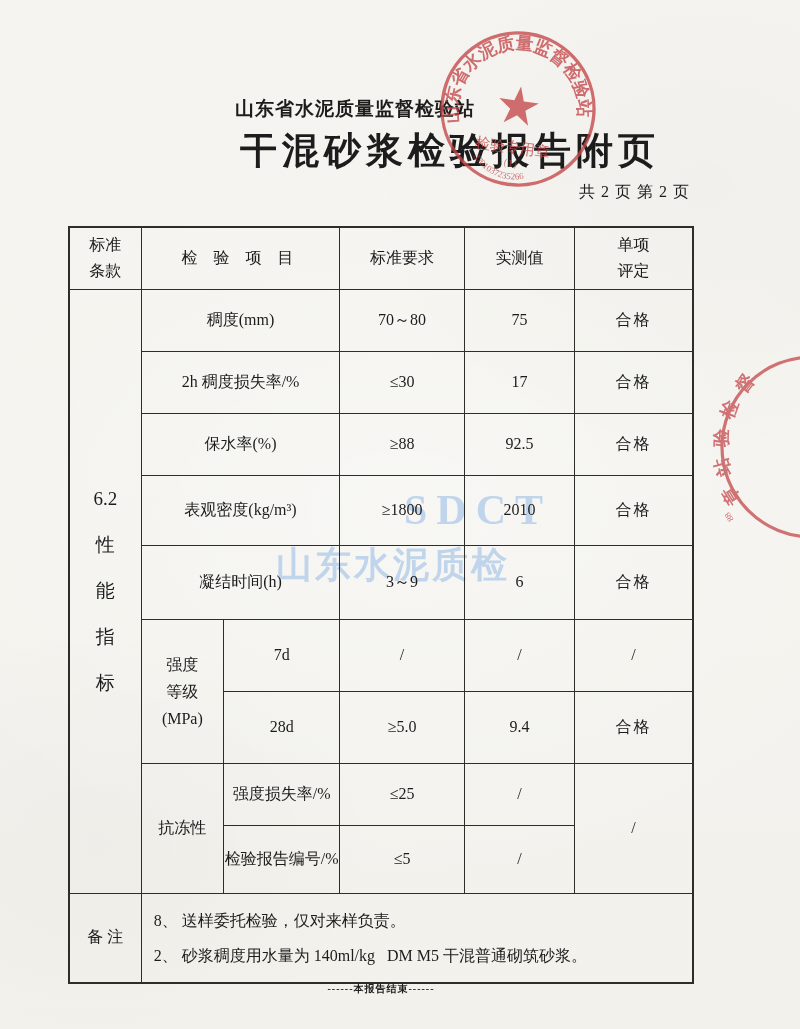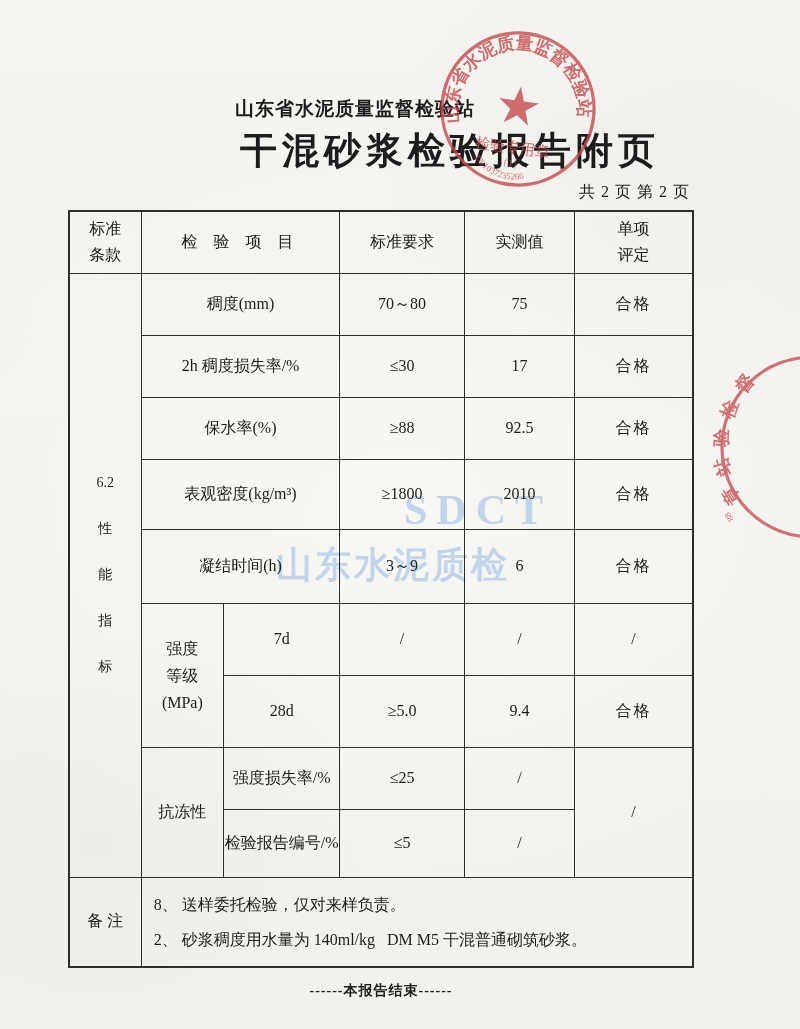--- a/index.html
+++ b/index.html
@@ -21,35 +21,35 @@
     font-size:37px; font-weight:bold; letter-spacing:5px; z-index:3;}
   .meta-line{top:182px; left:68px; width:622px; height:24px; z-index:3; font-size:16px;}
   .meta-left{position:absolute; left:0; top:0;}
   .meta-right{position:absolute; right:0; top:0; letter-spacing:1px;}
   
   .wm{z-index:1; color:#b7d0ea; font-weight:bold; opacity:.85;}
   .wm1{top:486px; left:404px; font-size:42px; letter-spacing:9px;
        font-family:"Liberation Serif","DejaVu Serif",serif;}
   .wm2{top:541px; left:276px; font-size:36px; letter-spacing:3px;}
   
-  table.report{position:absolute; left:68px; top:210px; z-index:2;
+  table.report{position:absolute; left:68px; top:226px; z-index:2;
     border-collapse:collapse; table-layout:fixed; width:626px;
     background:transparent; font-size:16px;}
   table.report td{border:1.6px solid #2f2d2a; text-align:center;
     vertical-align:middle; padding:0; background:transparent;}
   table.report{border:2px solid #2f2d2a;}
   .two-line{line-height:26px;}
   .hdr-item{letter-spacing:6px;}
-  .clause-block div{line-height:46px; font-size:14px;}
+  .clause-block div{line-height:46px; font-size:19px;}
   .group-label div{line-height:27px;}
   .remark-cell{text-align:left !important; padding-left:12px !important;}
   .remark-cell div{line-height:35px; white-space:pre-wrap;}
   .verdict{letter-spacing:2px;}
   
-  .footer{top:982px; left:0; width:762px; text-align:center; font-size:14px;
+  .footer{top:982px; left:0; width:762px; text-align:center; font-size:10px;
     font-weight:bold; z-index:3; letter-spacing:1px;}
   
   .stamp-main{top:26px; left:435px; width:166px; height:166px; z-index:4;
     opacity:.78; transform:rotate(8deg);}
   .stamp-edge{top:352px; left:698px; width:102px; height:196px; z-index:4; opacity:.75;}
   .seal-text{font-family:"Liberation Serif","DejaVu Serif",serif;}
 </style>
 </head>
 <body>
 

